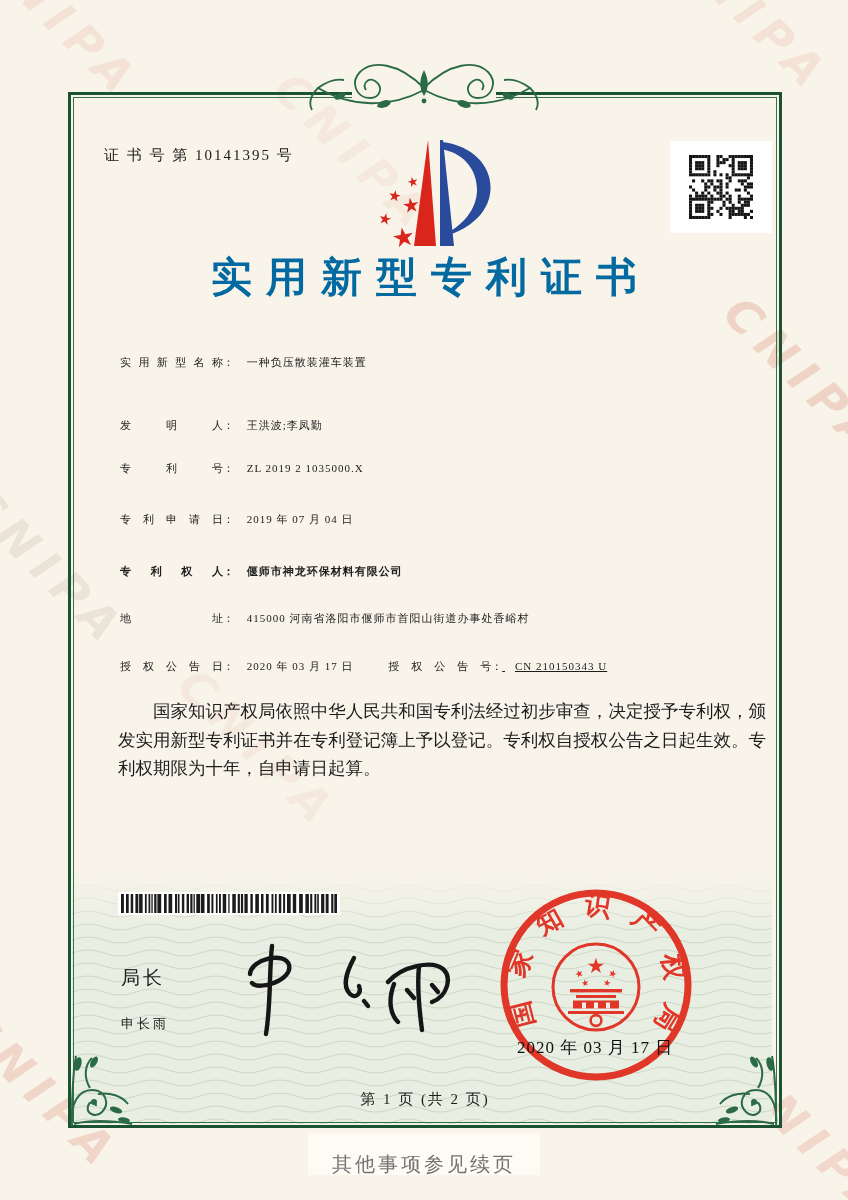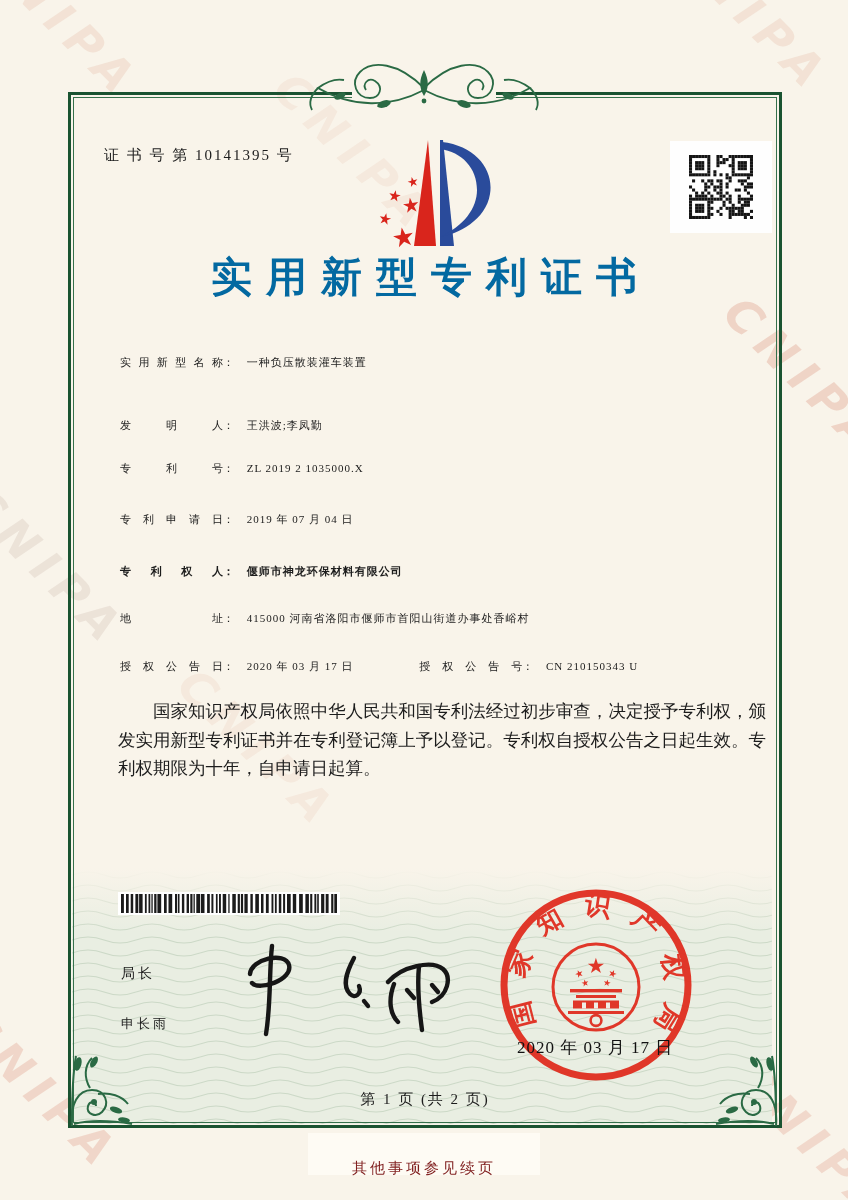--- a/index.html
+++ b/index.html
@@ -54,36 +54,36 @@
     position:absolute;left:0;top:250px;width:848px;text-align:center;
     font-size:41px;font-weight:700;letter-spacing:14px;text-indent:14px;
     color:#0369a1;z-index:5;
   }
   .frow{position:absolute;left:120px;font-size:11px;z-index:5;white-space:nowrap;}
   .flabel{display:inline-block;width:103px;text-align:justify;text-align-last:justify;vertical-align:bottom;}
   .colon{display:inline-block;}
   .fvalue{margin-left:10px;letter-spacing:1px;}
   .r1{top:355px;} .r2{top:409px;margin-top:9px;} .r3{top:461px;} .r4{top:512px;}
   .r5{top:564px;font-weight:bold;} .r6{top:611px;} .r7{top:659px;}
-  .pair2{margin-left:63px;}
+  .pair2{margin-left:32px;text-decoration:underline;}
   .notice{position:absolute;left:118px;top:697px;width:648px;z-index:5;}
   .notice p{margin:0;font-size:17.5px;line-height:28.5px;text-align:justify;text-indent:2em;}
   .barcode-wrap{position:absolute;left:118px;top:892px;width:222px;height:23px;background:#ffffff;z-index:5;}
   .barcode-wrap svg{position:absolute;left:3px;top:2px;}
-  .post{position:absolute;left:121px;top:965px;font-size:14px;letter-spacing:3px;z-index:5;}
+  .post{position:absolute;left:121px;top:965px;font-size:19px;letter-spacing:3px;z-index:5;}
   .pname{position:absolute;left:121px;top:1015px;font-size:13px;letter-spacing:3px;z-index:5;}
   .sig{position:absolute;left:236px;top:938px;z-index:6;}
   .seal{position:absolute;left:497px;top:886px;z-index:5;opacity:0.93;}
   .seal-date{position:absolute;left:495px;top:1036px;width:200px;text-align:center;
     font-size:17px;letter-spacing:1px;color:#111;z-index:7;}
   .page-info{position:absolute;left:1px;top:1090px;width:848px;text-align:center;
     font-size:15px;letter-spacing:2px;z-index:5;}
   .cont-box{position:absolute;left:308px;top:1133px;width:232px;height:42px;background:#fefbf4;
     z-index:5;text-align:center;}
-  .cont-box span{display:inline-block;margin-top:26px;font-size:15px;letter-spacing:3px;color:#7f1d1d;}
+  .cont-box span{display:inline-block;margin-top:18px;font-size:20px;letter-spacing:3px;color:#737373;}
 </style>
 </head>
 <body>
 
 <div class="wm wm1">CNIPA</div>
 <div class="wm wm2">CNIPA</div>
 <div class="wm wm3">CNIPA</div>
 <div class="wm wm4">CNIPA</div>
 <div class="wm wm5">CNIPA</div>
 <div class="wm wm6">CNIPA</div>

